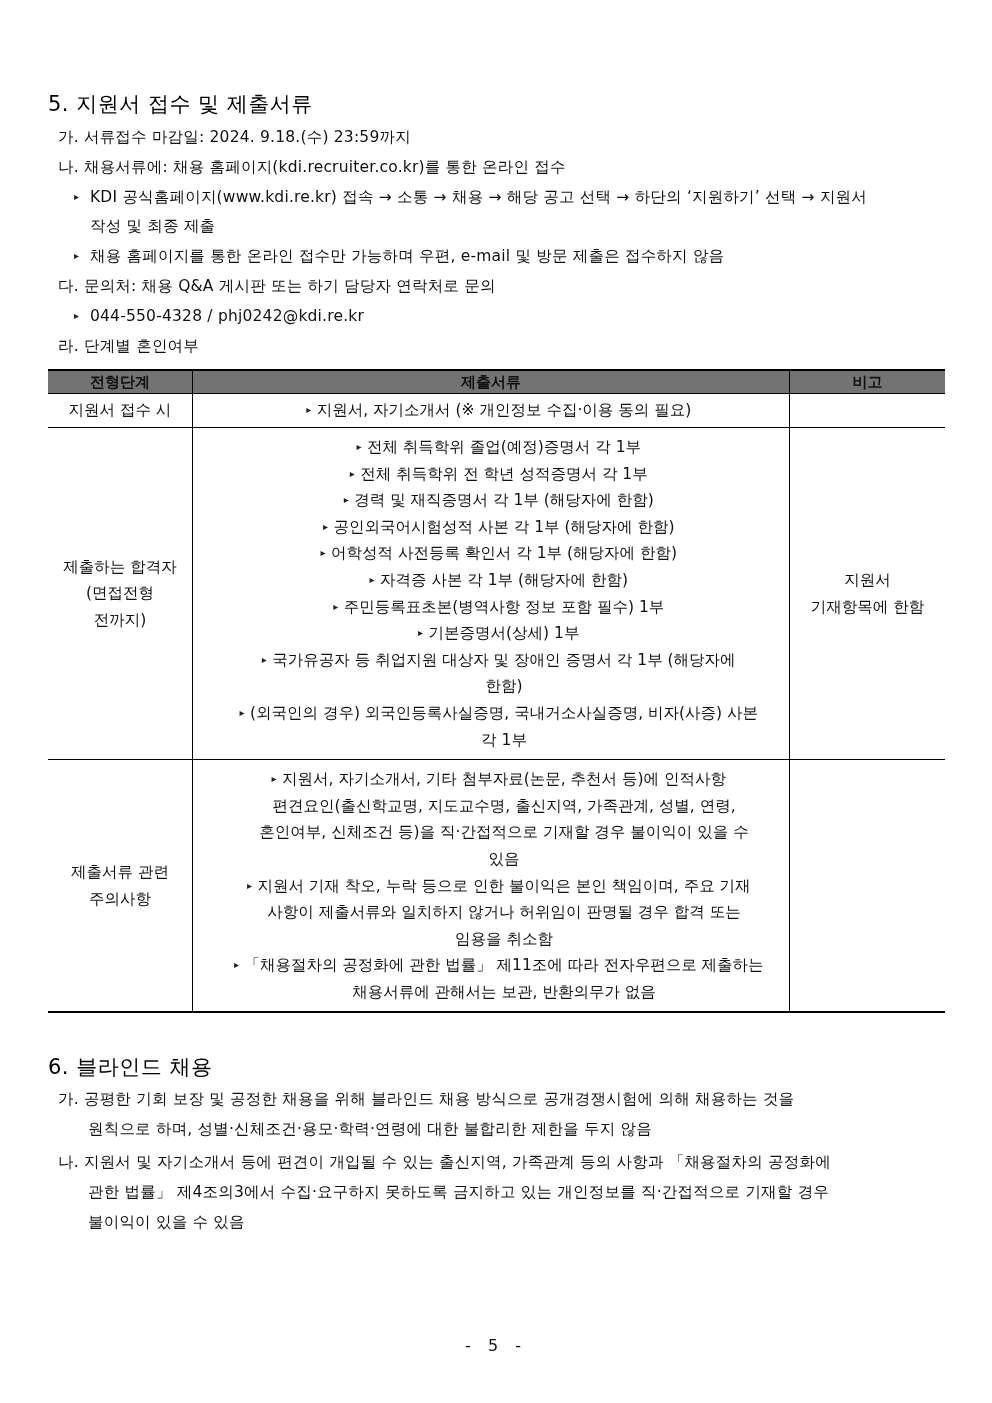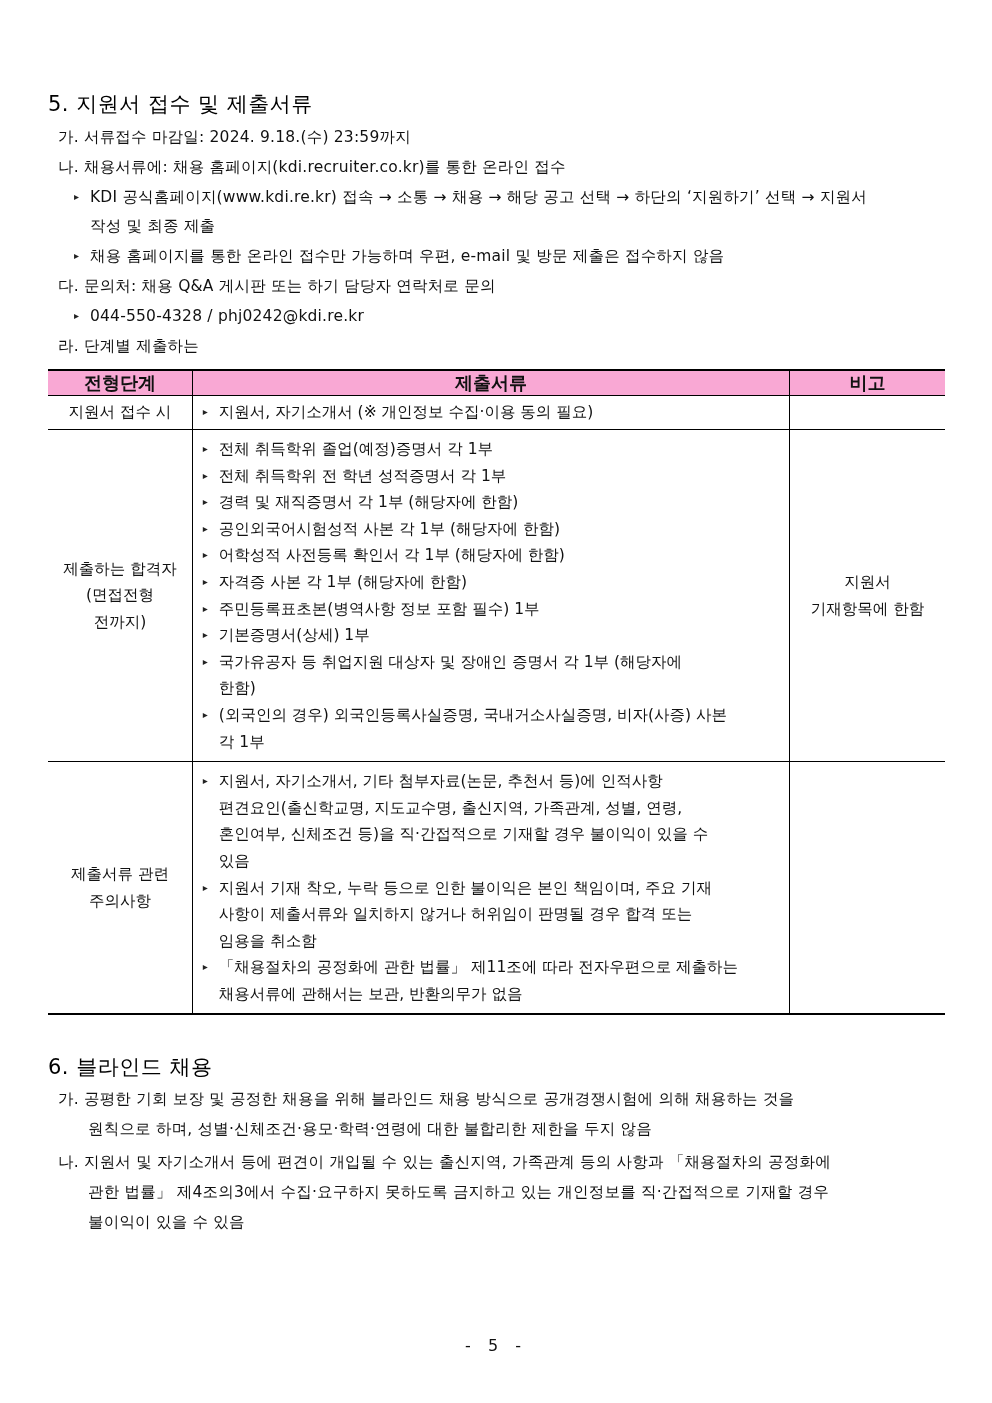--- a/index.html
+++ b/index.html
@@ -23,26 +23,26 @@
   }
   table.docs {
     position: absolute; left: 48px; top: 369px; width: 897px;
     border-collapse: collapse; font-size: 15.5px;
   }
   table.docs th, table.docs td {
     border-top: 1px solid #000; border-bottom: 1px solid #000;
     padding: 0; vertical-align: middle;
   }
   table.docs thead th {
-    background: #f9a8d4; font-weight: bold; height: 22px; border-top: 2.5px solid #000;
-    text-align: center; font-size: 18px;
+    background: #737373; font-weight: bold; height: 22px; border-top: 2.5px solid #000;
+    text-align: center; font-size: 15px;
   }
   table.docs tbody tr:last-child td { border-bottom: 2.5px solid #000; }
   table.docs .c1 { width: 144px; text-align: center; border-right: 1px solid #000; }
-  table.docs .c2 { width: 597px; border-right: 1px solid #000; text-align: left; }
+  table.docs .c2 { width: 597px; border-right: 1px solid #000; text-align: center; }
   table.docs .c3 { width: 155px; text-align: center; }
   .cell-items { padding: 6px 0 6px 10px; }
   .cell-items .it { line-height: 26.6px; }
   .cell-items .it .cont { padding-left: 16px; display: block; }
   .stage { line-height: 26.6px; }
   .pagenum {
     position: absolute; top: 1336px; left: 0; width: 992px; text-align: center;
     font-size: 16px; letter-spacing: 6px;
   }
 </style>
@@ -55,21 +55,21 @@
 
   <div class="line" style="left:58px; top:127px;">가. 서류접수 마감일: 2024. 9.18.(수) 23:59까지</div>
   <div class="line" style="left:58px; top:157px;">나. 채용서류에: 채용 홈페이지(kdi.recruiter.co.kr)를 통한 온라인 접수</div>
 
   <div class="line bullet" style="left:74px; top:187px;">KDI 공식홈페이지(www.kdi.re.kr) 접속 → 소통 → 채용 → 해당 공고 선택 → 하단의 ‘지원하기’ 선택 → 지원서</div>
   <div class="line" style="left:90px; top:216px;text-align:center;">작성 및 최종 제출</div>
   <div class="line bullet" style="left:74px; top:246px;">채용 홈페이지를 통한 온라인 접수만 가능하며 우편, e-mail 및 방문 제출은 접수하지 않음</div>
 
   <div class="line" style="left:58px; top:276px;">다. 문의처: 채용 Q&amp;A 게시판 또는 하기 담당자 연락처로 문의</div>
   <div class="line bullet" style="left:74px; top:306px;">044-550-4328 / phj0242@kdi.re.kr</div>
-  <div class="line" style="left:58px; top:336px;">라. 단계별 제출하는</div>
+  <div class="line" style="left:58px; top:336px;">라. 단계별 혼인여부</div>
 
   <table class="docs">
     <thead>
       <tr>
         <th class="c1">전형단계</th>
         <th class="c2" style="text-align:center;">제출서류</th>
         <th class="c3">비고</th>
       </tr>
     </thead>
     <tbody>

